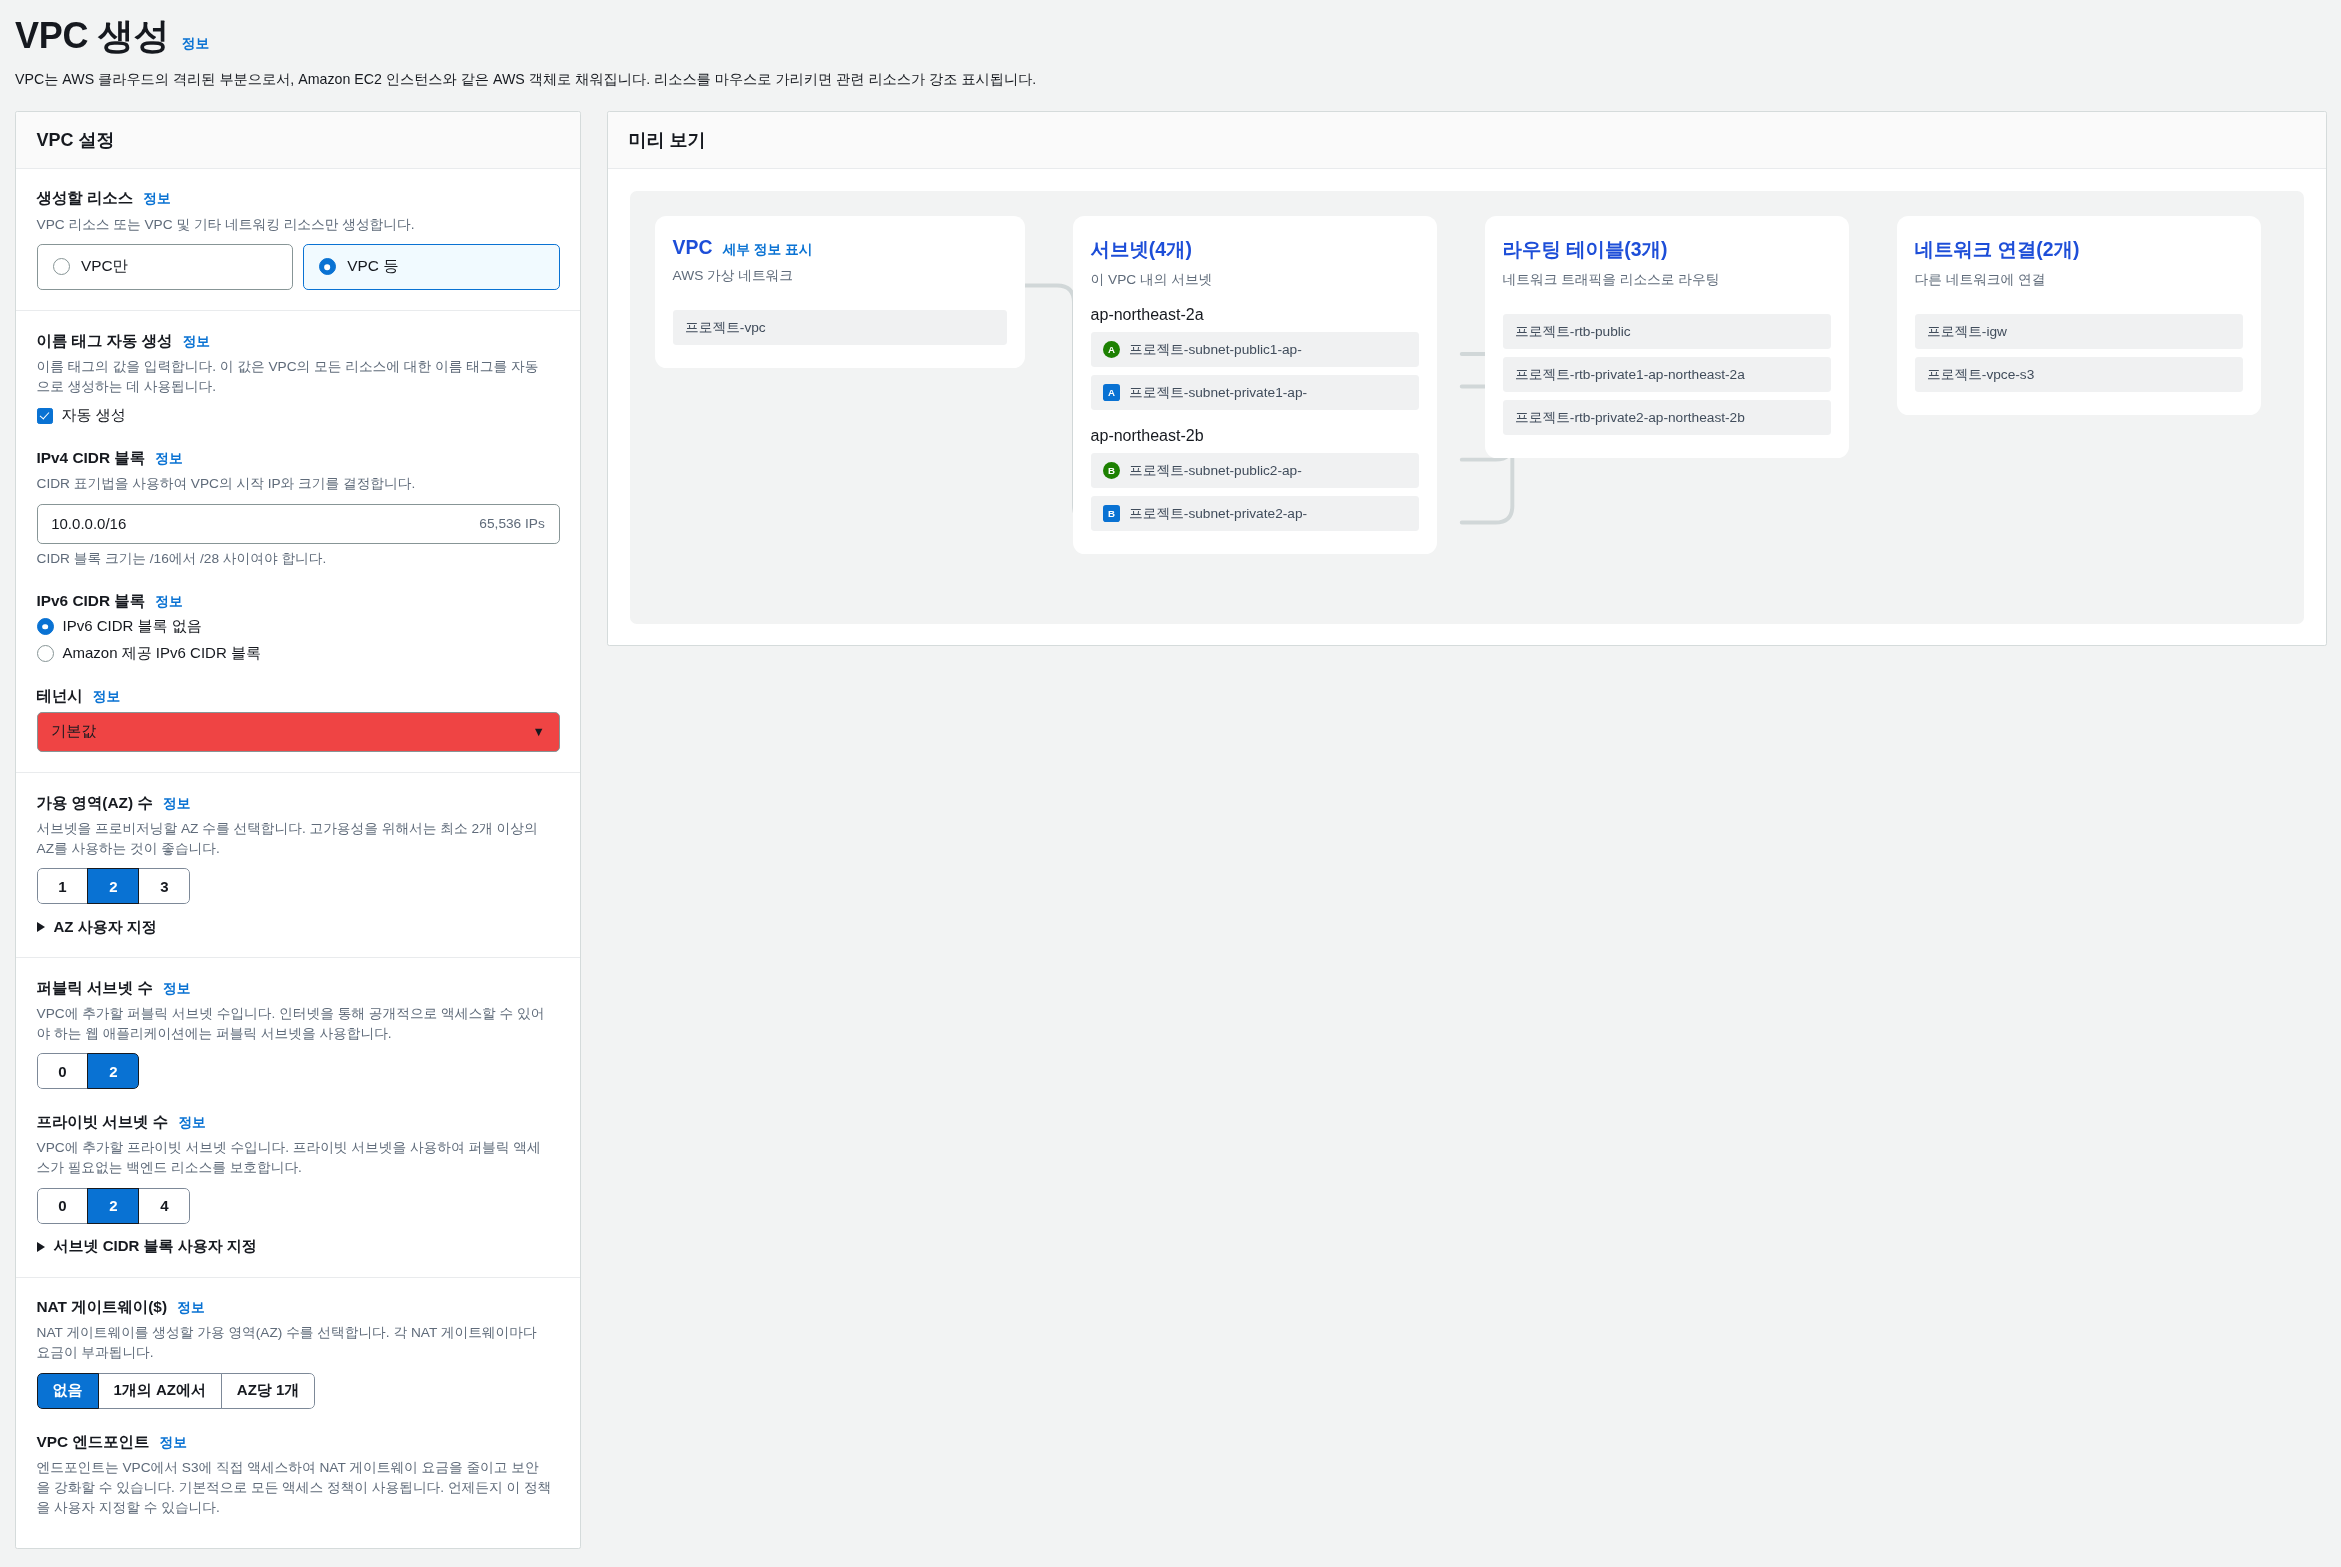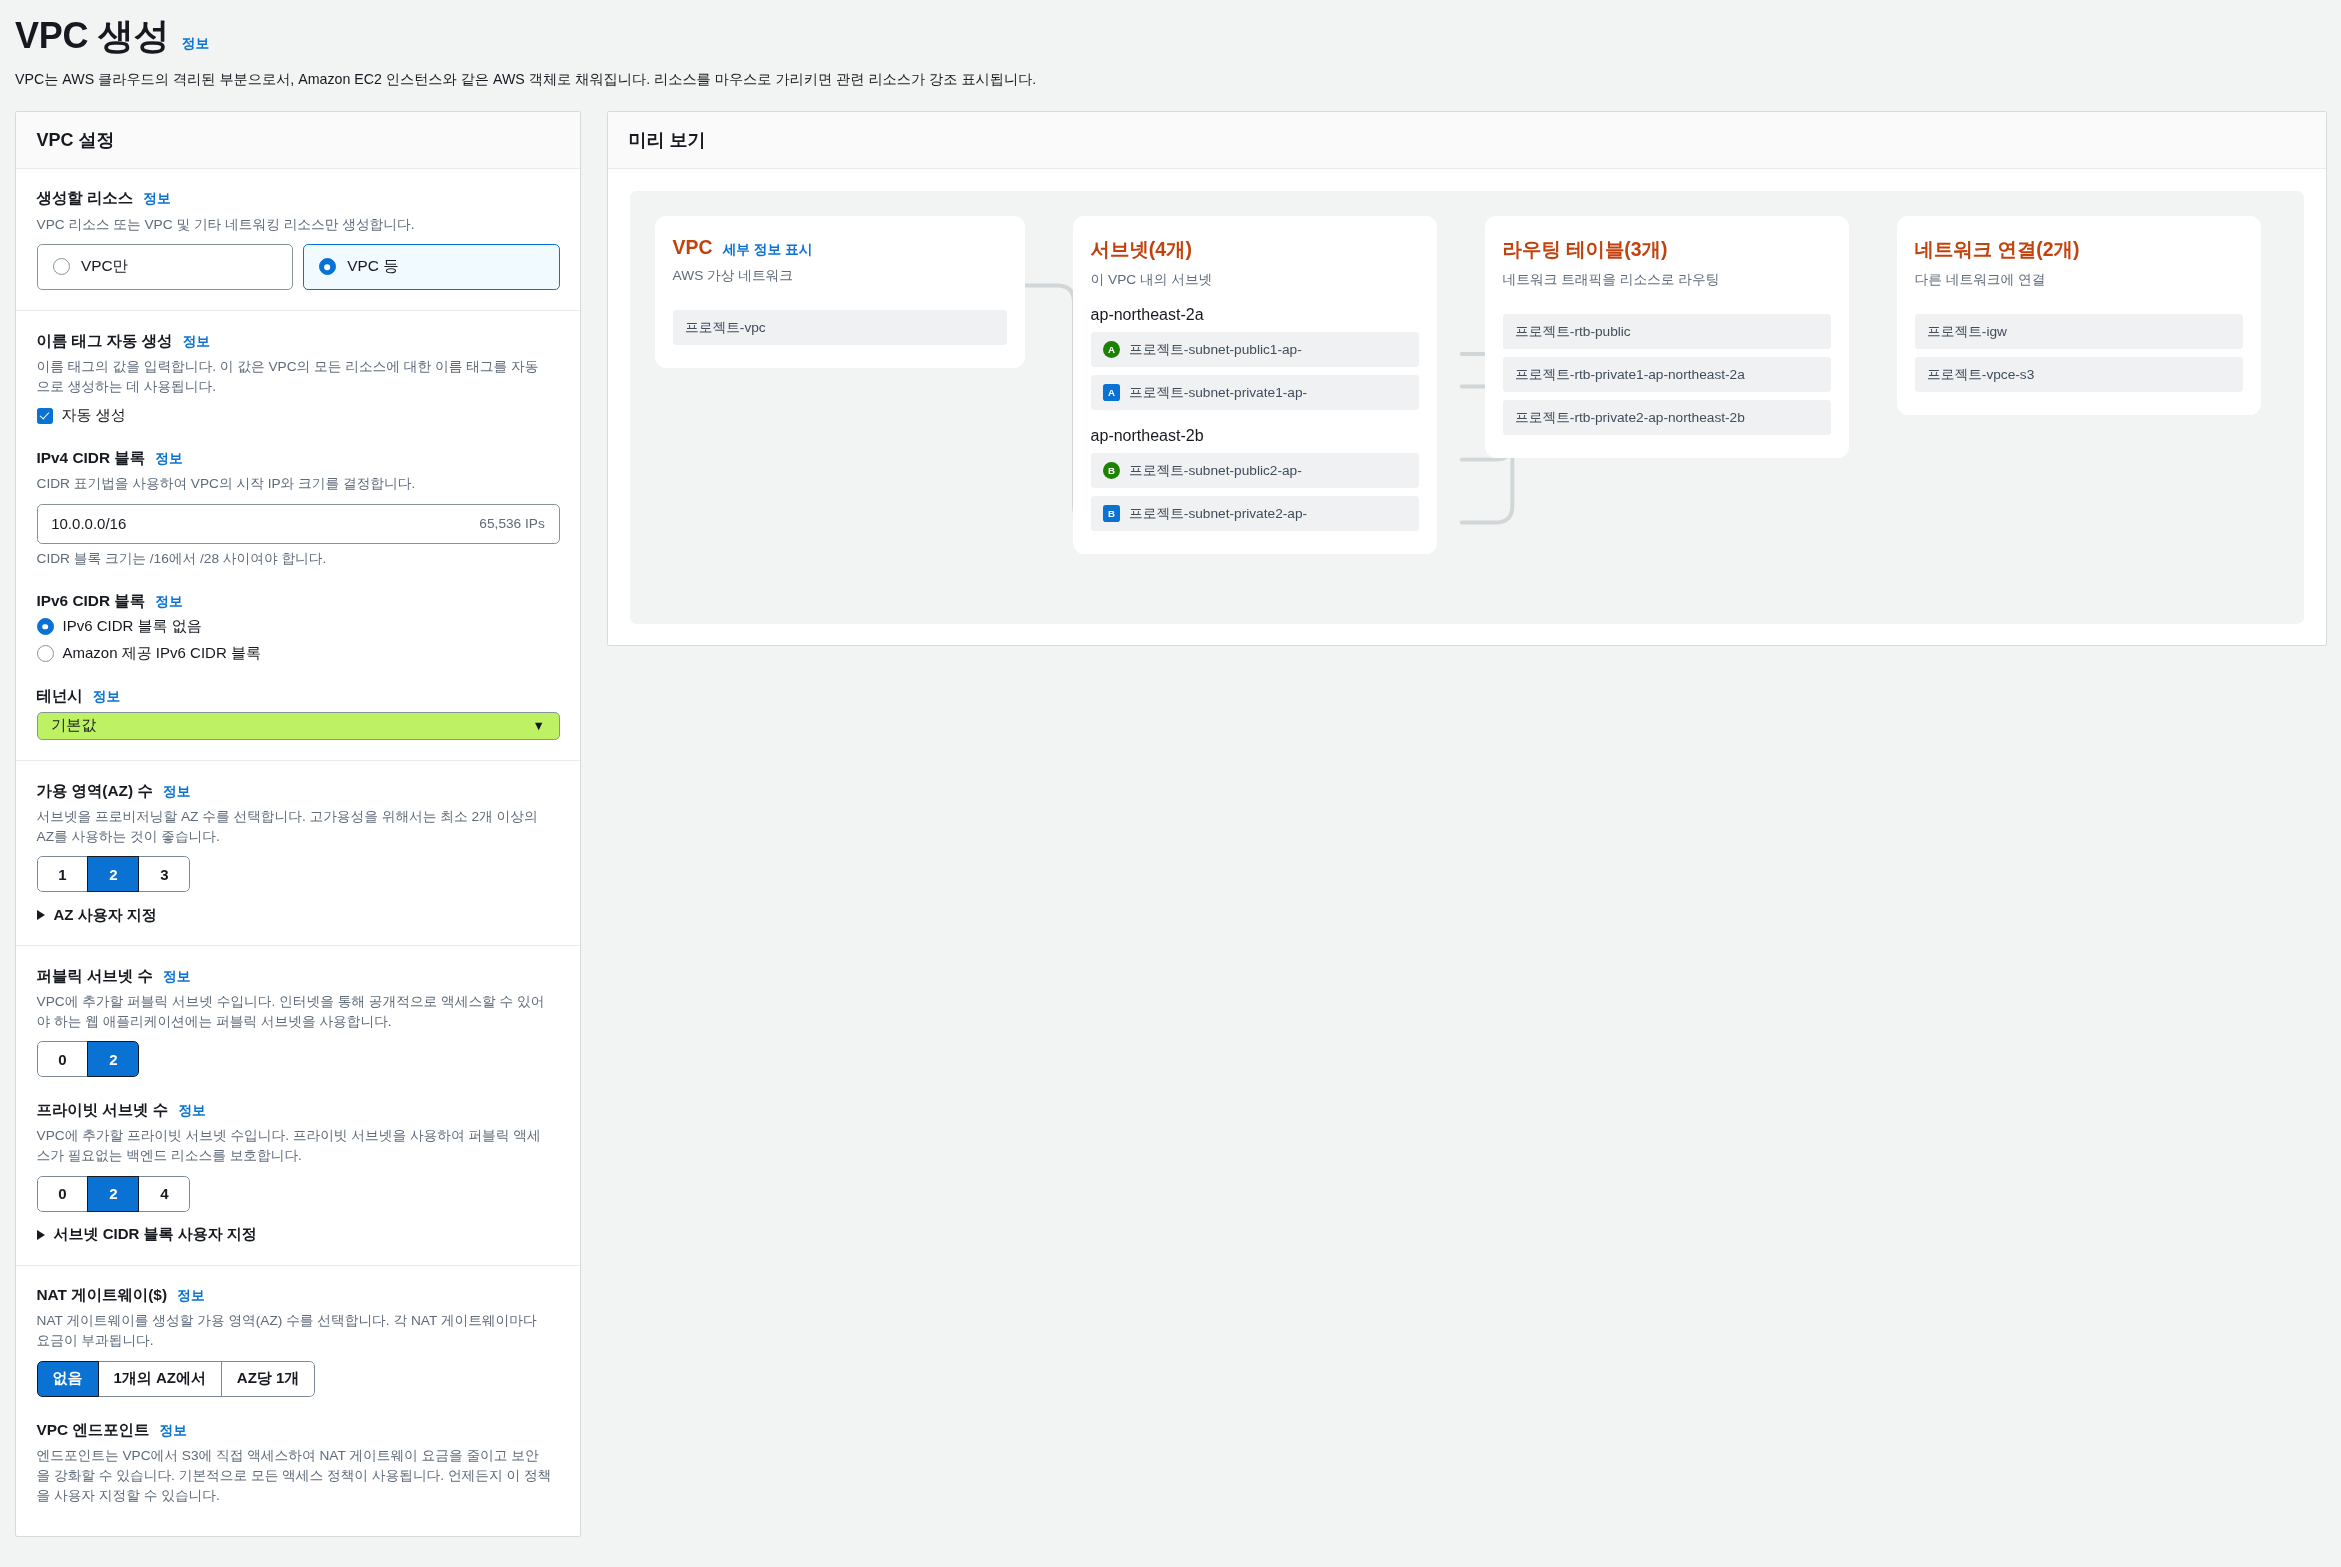--- a/index.html
+++ b/index.html
@@ -95,23 +95,23 @@
     border: 1.1px solid #879596; border-radius: 5.1px;
     background: #fff; display: flex; align-items: center;
     padding: 0 13.7px; font-size: 15px; cursor: text;
   }
   .text-input .val { color: #16191f; flex: 1; }
   .text-input .suffix { color: #5f6b7a; font-size: 13.7px; }
   .hint { font-size: 13.7px; color: #5f6b7a; margin-top: 6.3px; }
 
   
   .select-box {
-    width: 100%; height: 28px;
+    width: 100%; height: 40px;
     border: 1.1px solid #879596; border-radius: 5.1px;
-    background: #bef264; display: flex; align-items: center; justify-content: space-between;
+    background: #ef4444; display: flex; align-items: center; justify-content: space-between;
     padding: 0 13.7px; font-size: 15px; cursor: pointer;
   }
   .caret { font-size: 12.5px; color: #16191f; }
 
   
   .seg-group { display: inline-flex; border-radius: 5.1px; overflow: hidden; }
   .seg {
     border: 1.1px solid #7d8998; background: #ffffff;
     font-size: 15px; font-weight: 700; color: #16191f;
     padding: 0 15px; height: 36px; min-width: 36px;
@@ -148,21 +148,21 @@
     background: #ffffff;
     border-radius: 11.4px;
     padding: 20.5px 18px 23px 18px;
   }
   .pv-card.vpc      { width: 370px; margin-right: 48px; align-self: flex-start; }
   .pv-card.subnets  { width: 364px; margin-right: 48px; align-self: flex-start; }
   .pv-card.routes   { width: 364px; margin-right: 48px; align-self: flex-start; }
   .pv-card.conns    { width: 364px; align-self: flex-start; }
 
   .pv-title-row { display: flex; align-items: baseline; gap: 10.2px; }
-  .pv-title { font-size: 19.4px; font-weight: 700; color: #c2410c; }
+  .pv-title { font-size: 19.4px; font-weight: 700; color: #1d4ed8; }
   .pv-sub { font-size: 13.7px; color: #5f6b7a; margin-top: 8px; }
   .pv-az { font-size: 16px; font-weight: 400; margin: 17px 0 8px 0; }
 
   .pv-item {
     background: #f0f1f2; border-radius: 3.4px;
     height: 35px; display: flex; align-items: center; gap: 9px;
     padding: 0 12.5px; margin-bottom: 8px;
     font-size: 13.7px; color: #414d5c;
   }
   .pv-item:last-child { margin-bottom: 0; }

